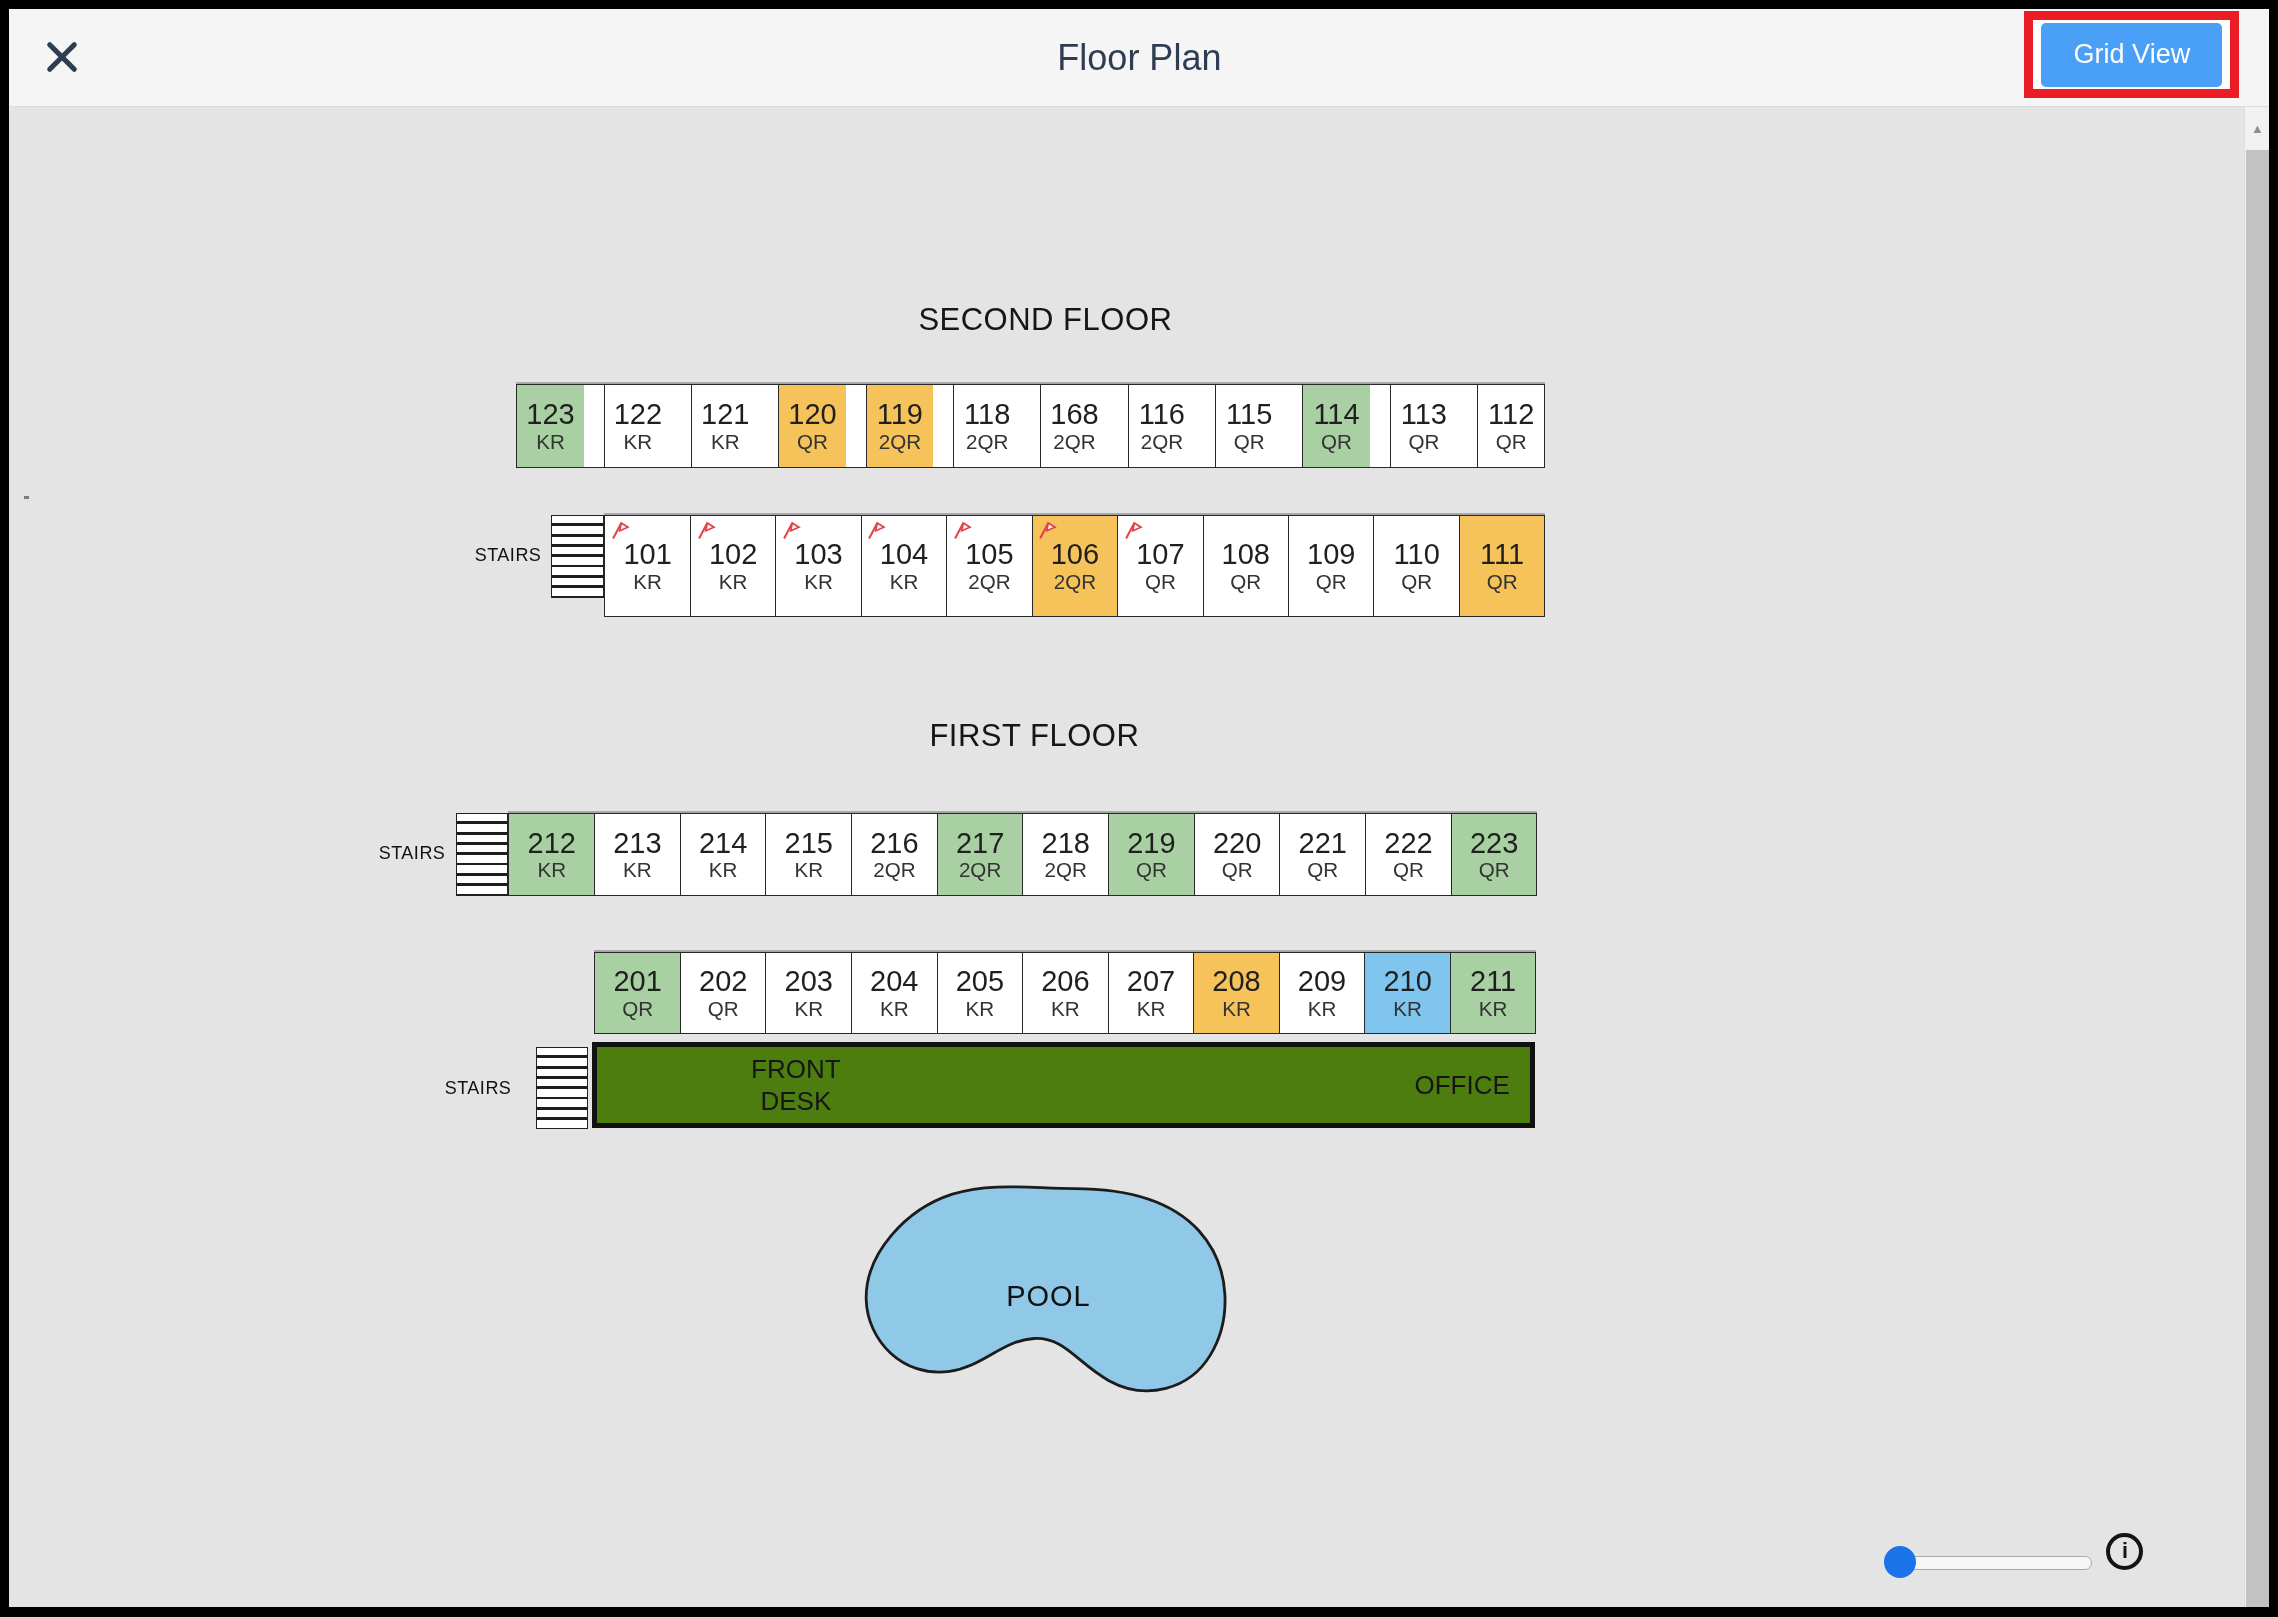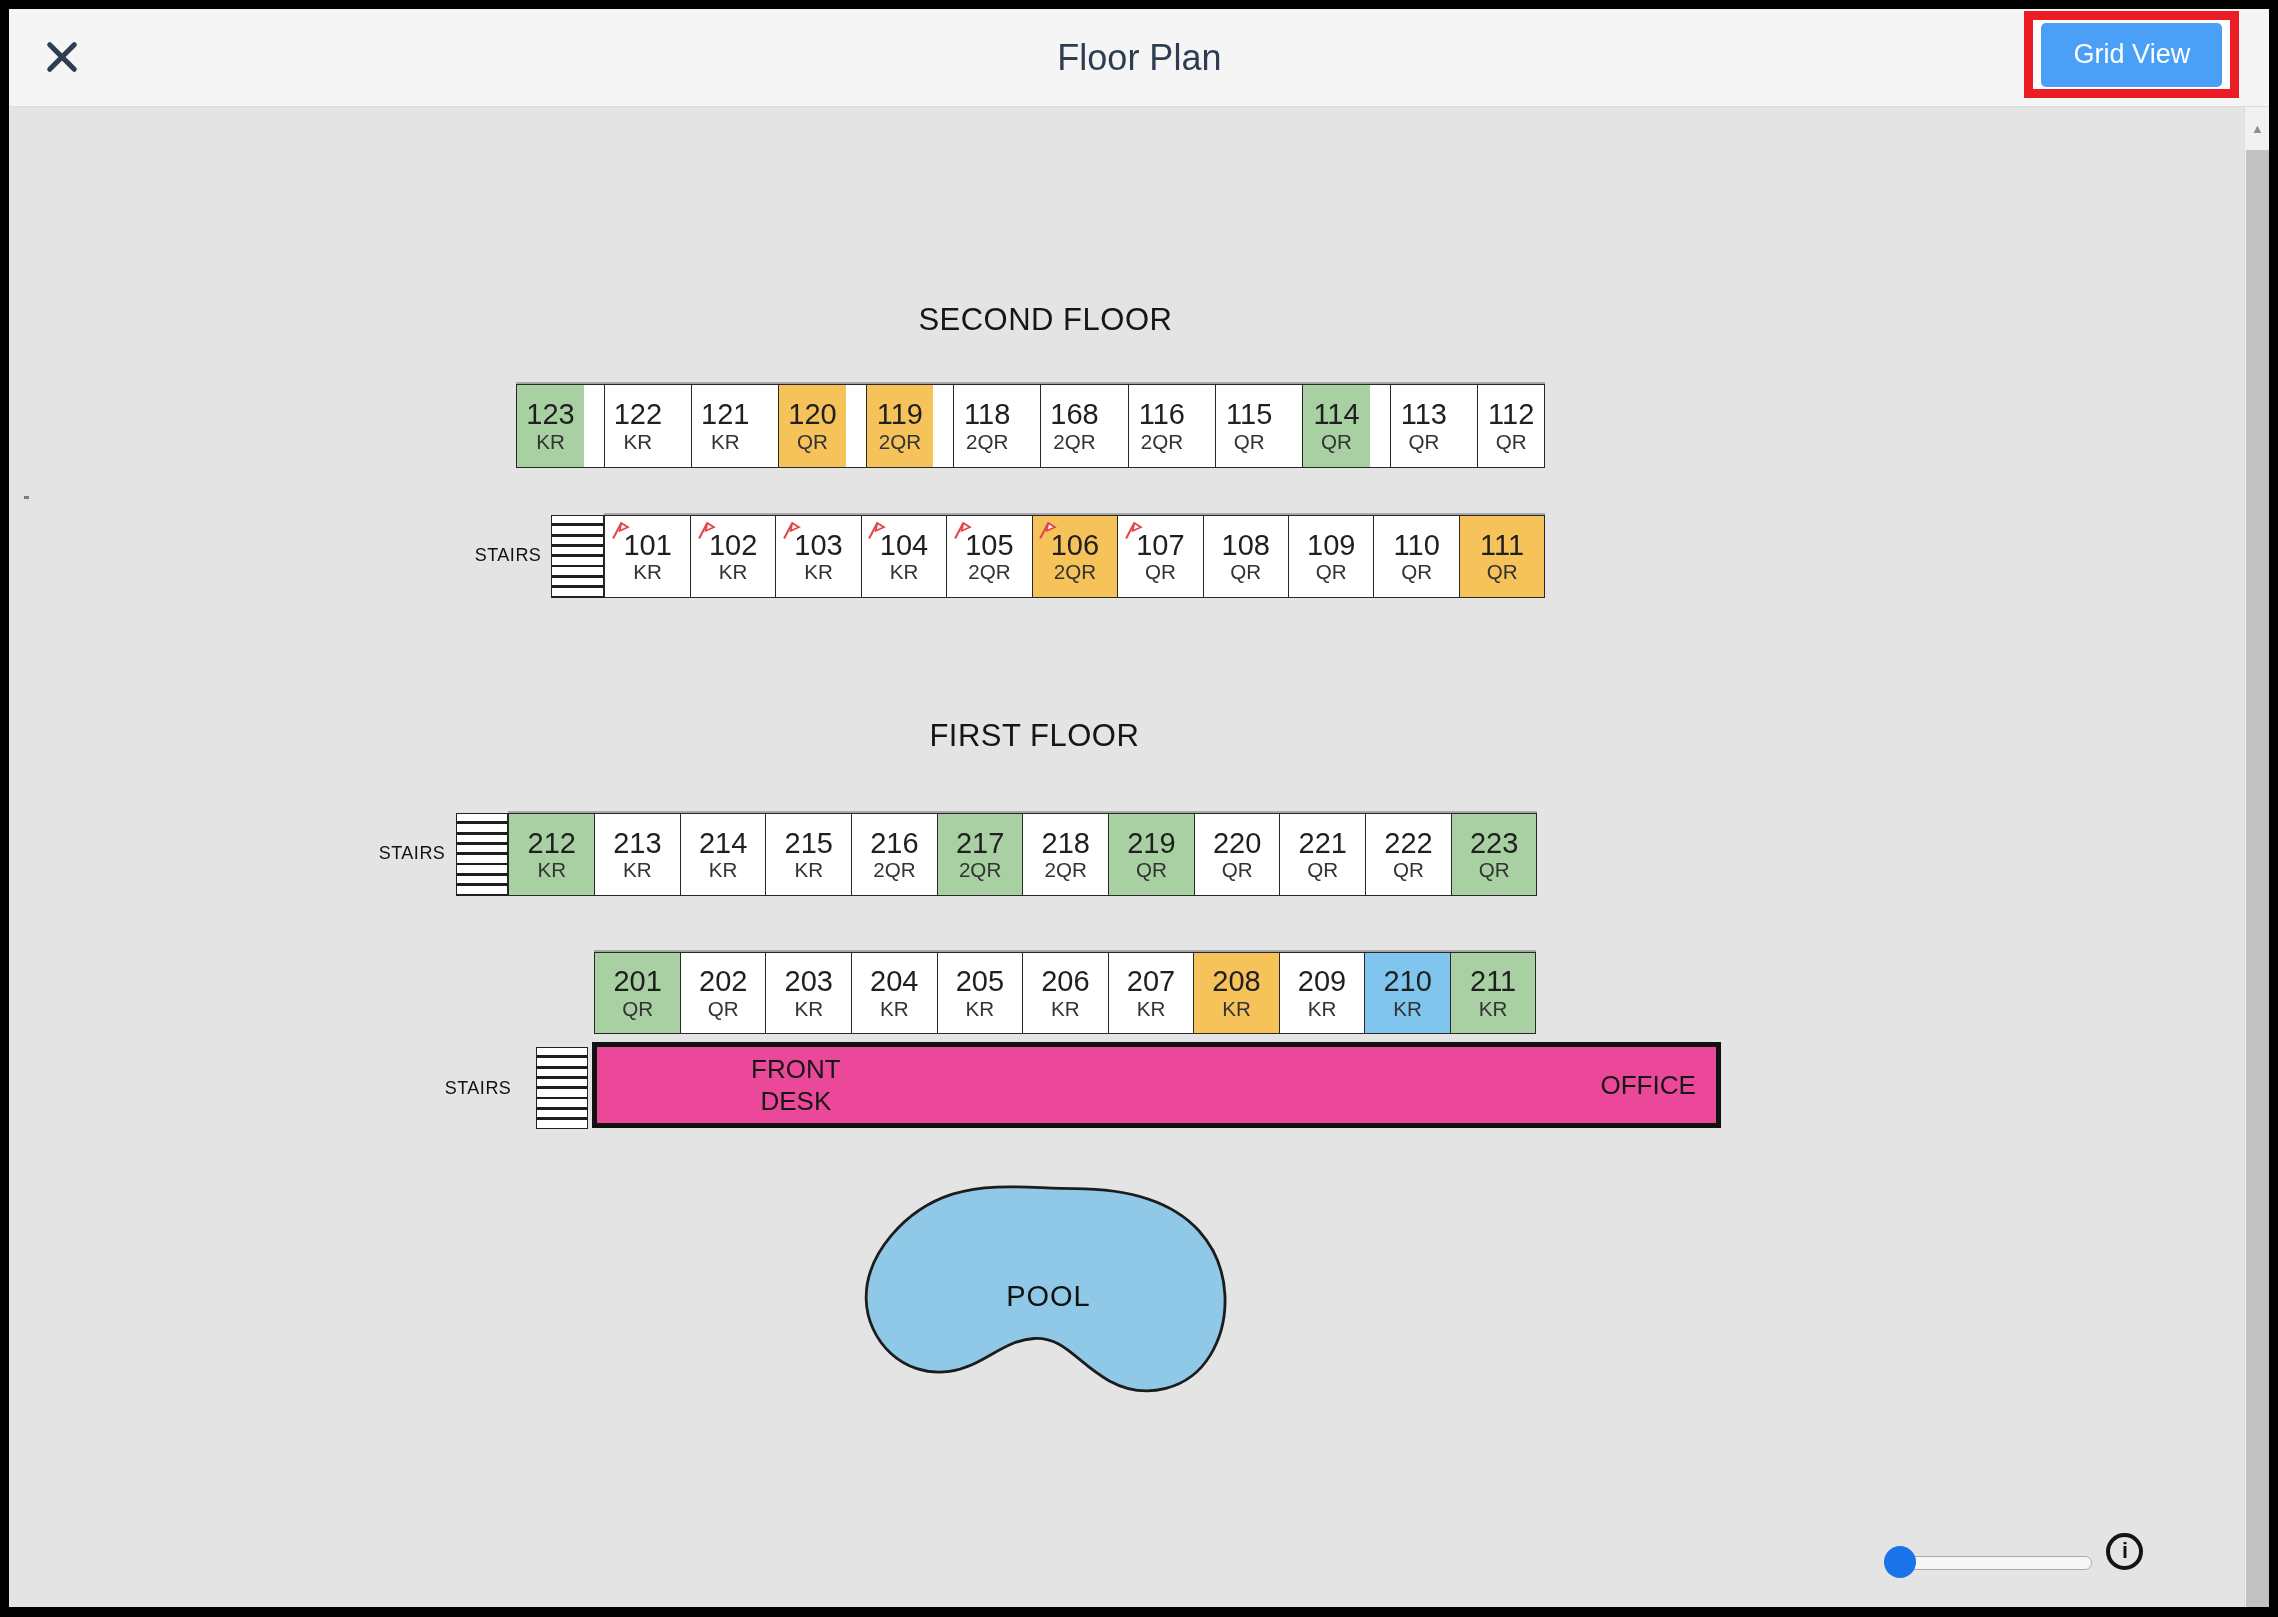--- a/index.html
+++ b/index.html
@@ -69,22 +69,22 @@
   .flag { position: absolute; left: 3.7px; top: 2.8px; width: 22.5px; height: 22.5px; }
   .stairs {
     position: absolute; border: 1.9px solid #222;
     background: repeating-linear-gradient(to bottom, #ffffff 0 7.5px, #1d1d1d 7.5px 10.3px);
   }
   .stairs-label {
     position: absolute; font-size: 18px; color: #111; text-align: right;
     letter-spacing: 0.5px;
   }
   .front-desk-box {
-    position: absolute; left: 583px; top: 935px; width: 1129px; height: 86px;
-    background: #ec4899; border: 5.6px solid #111; text-decoration: underline;
+    position: absolute; left: 583px; top: 935px; width: 943px; height: 86px;
+    background: #4d7c0f; border: 5.6px solid #111; text-decoration: underline;
   }
   .front-desk-text {
     position: absolute; left: 112px; top: 0; bottom: 0; width: 173px;
     display: flex; flex-direction: column; align-items: center; justify-content: center;
     font-size: 26px; color: #161616; line-height: 1.25;
   }
   .office-text {
     position: absolute; right: 20.6px; top: 0; bottom: 0;
     display: flex; align-items: center;
     font-size: 26px; color: #161616;
@@ -195,21 +195,21 @@
           <div class="room-type">QR</div>
         </div>
         <div class="room c-white">
           <div class="room-num">112</div>
           <div class="room-type">QR</div>
         </div>
       </div>
 
     <div class="stairs-label" style="left:457px; top:438px; width:75px;">STAIRS</div>
     <div class="stairs" style="left:542px; top:408px; width:53px; height:83px;"></div>
-    <div class="room-row" style="left:595px; top:408px; width:941px; height:83px;">
+    <div class="room-row" style="left:595px; top:408px; width:941px; height:102px;">
         <div class="room c-white">
           <svg class="flag" viewBox="0 0 22 22">
             <path d="M4 19 L12 4" stroke="var(--c-flag_red,#e2434b)" stroke-width="2" fill="none"></path>
             <path d="M12 4 L18.5 8 L10.5 11.5 Z" fill="#ffffff" stroke="var(--c-flag_red,#e2434b)" stroke-width="1.7"></path>
           </svg>
           <div class="room-num">101</div>
           <div class="room-type">KR</div>
         </div>
         <div class="room c-white">
           <svg class="flag" viewBox="0 0 22 22">

